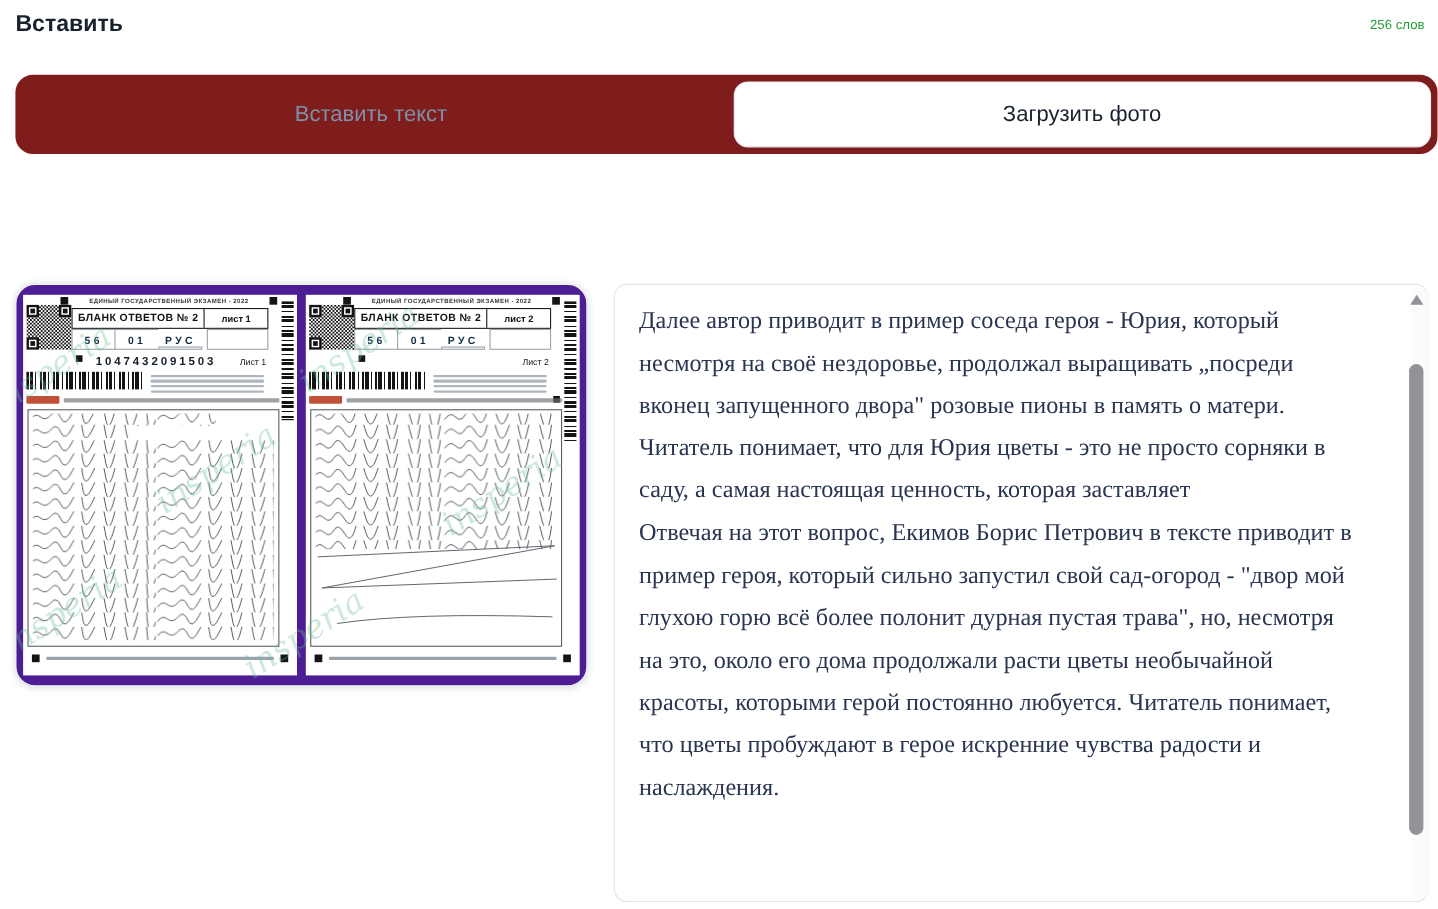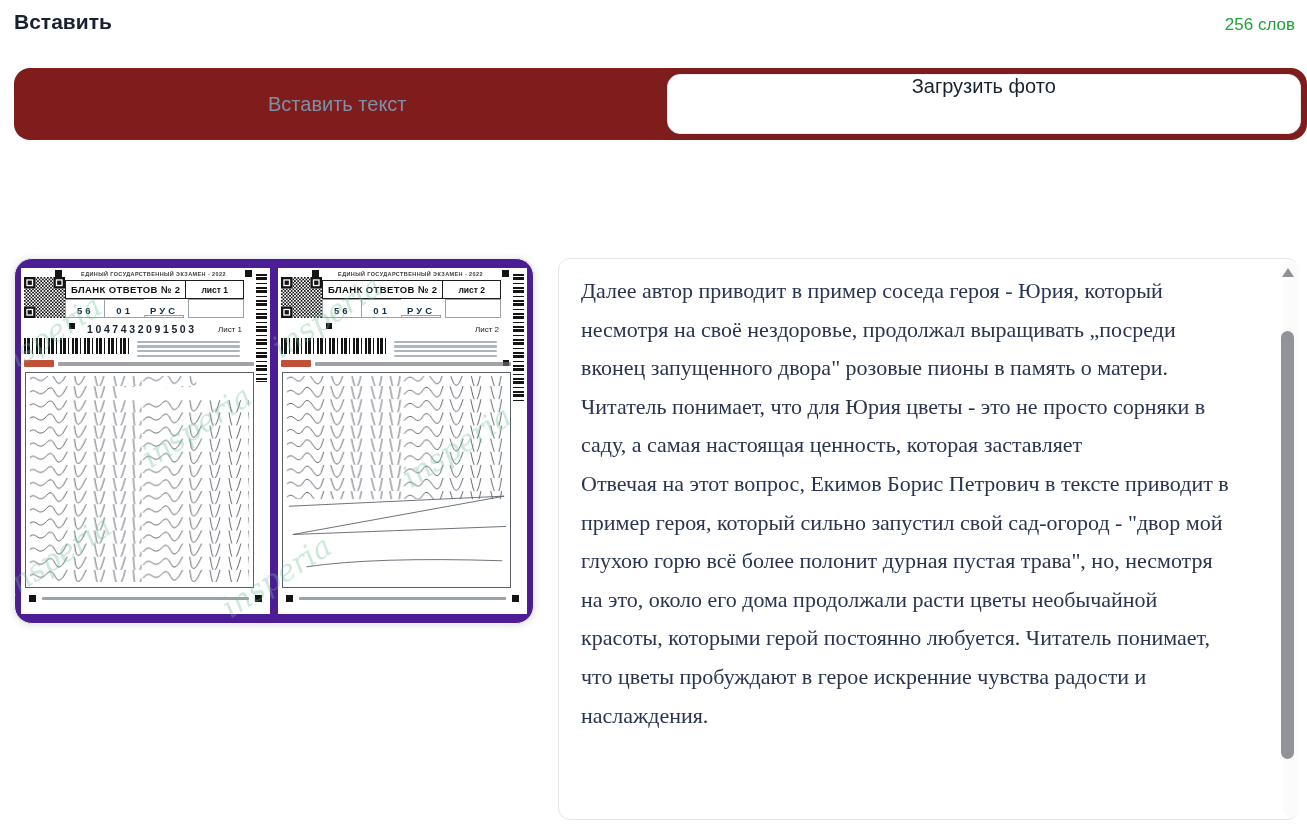--- a/index.html
+++ b/index.html
@@ -4,28 +4,28 @@
 <style>
   html,body{margin:0;padding:0;}
   body{
     width:1307px;height:826px;background:#ffffff;position:relative;overflow:hidden;
     font-family:"Liberation Sans",sans-serif;-webkit-font-smoothing:antialiased;
   }
   .page{position:absolute;inset:0;}
 
   
   .page-title{position:absolute;left:14px;top:10px;font-size:21px;font-weight:700;color:#18222f;}
-  .word-count{position:absolute;right:12px;top:15px;font-size:17px;color:#21a038;}
+  .word-count{position:absolute;right:12px;top:15px;font-size:12px;color:#21a038;}
 
   
   .tab-bar{position:absolute;left:14px;right:0;top:68px;height:72px;background:#7f1d1d;border-radius:16px;}
   .tab-paste{position:absolute;left:0;top:0;width:50%;height:100%;display:flex;align-items:center;justify-content:center;
     color:#7e90a8;font-size:20px;cursor:pointer;border-radius:16px;}
   .tab-upload{position:absolute;left:calc(50% + 6px);right:6px;top:6px;bottom:6px;background:#fff;border-radius:13px;
-    border:1px solid #ececf1;box-shadow:0 1px 4px rgba(40,50,70,.10);display:flex;justify-content:center;
+    border:1px solid #ececf1;box-shadow:0 1px 4px rgba(40,50,70,.10);display:flex;align-items:center;justify-content:center;
     color:#18222f;font-size:20px;cursor:pointer;}
 
   
   .section-title{position:absolute;left:14px;top:172px;font-size:19.5px;font-weight:700;color:#18222f;}
   .section-sub{position:absolute;left:14px;top:203px;font-size:17px;color:#7e90a8;}
 
   
   .scans{position:absolute;left:14px;top:258px;width:520px;height:366px;background:#4c1d95;border-radius:18px;
     border:1px solid #eef0f3;box-shadow:0 1px 7px rgba(25,35,55,.16);box-sizing:border-box;
     padding:9px 6px;display:flex;gap:8px;overflow:hidden;cursor:pointer;}

